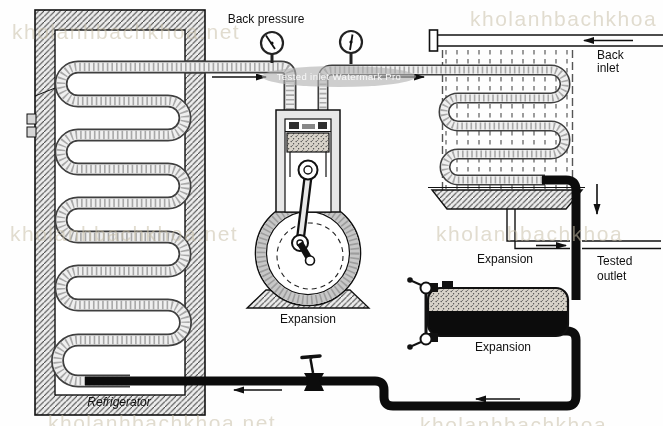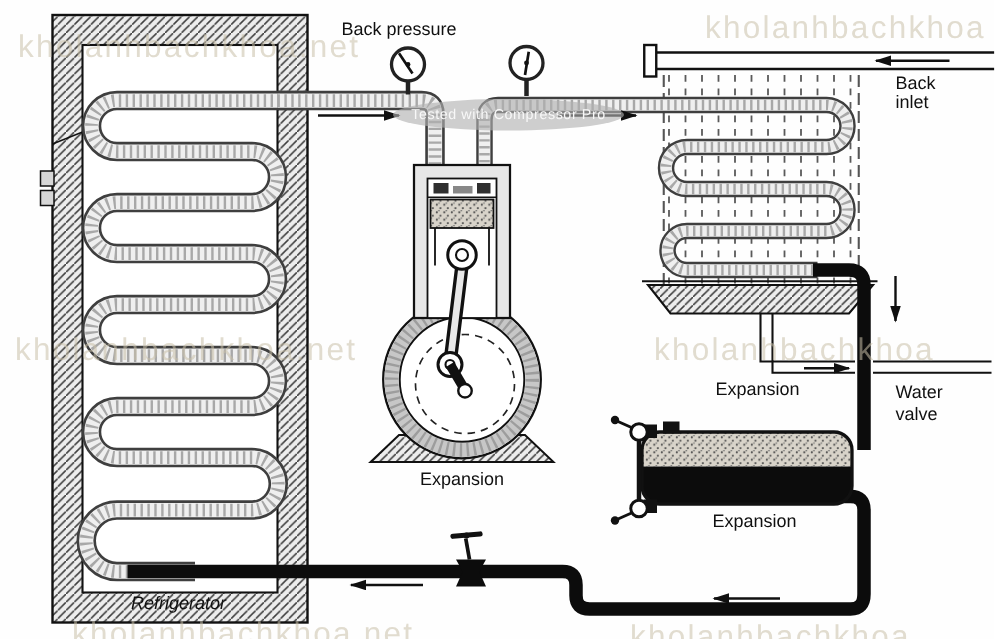--- a/index.html
+++ b/index.html
@@ -170,26 +170,26 @@
     <line x1="597" y1="184" x2="597" y2="214" marker-end="url(#ah)"></line>
     <line x1="536" y1="245.5" x2="566" y2="245.5" marker-end="url(#ah)"></line>
     <line x1="520" y1="399" x2="476" y2="399" marker-end="url(#ah)"></line>
     <line x1="282" y1="390" x2="234" y2="390" marker-end="url(#ah)"></line>
   </g>
 </svg>
 
 <div class="lbl c" style="left:223px;top:13px;width:86px;">Back pressure</div>
 <div class="lbl" style="left:597px;top:49px;width:42px;">Back inlet</div>
 <div class="lbl c" style="left:467px;top:253px;width:76px;">Expansion</div>
-<div class="lbl" style="left:597px;top:254px;width:44px;line-height:15px;">Water valve</div>
+<div class="lbl" style="left:597px;top:254px;width:44px;line-height:15px;">Tested outlet</div>
 <div class="lbl c" style="left:473px;top:341px;width:60px;">Expansion</div>
 <div class="lbl c" style="left:265px;top:313px;width:86px;">Expansion</div>
 <div class="lbl c" style="left:79px;top:396px;width:80px;font-style:italic;">Refrigerator</div>
 
 <div class="wm" style="left:12px;top:20px;">kholanhbachkhoa.net</div>
 <div class="wm" style="left:470px;top:7px;">kholanhbachkhoa</div>
 <div class="wm" style="left:10px;top:222px;">kholanhbachkhoa.net</div>
 <div class="wm" style="left:436px;top:222px;">kholanhbachkhoa</div>
 <div class="wm" style="left:48px;top:411px;">kholanhbachkhoa.net</div>
 <div class="wm" style="left:420px;top:413px;">kholanhbachkhoa</div>
-<div class="wm-bubble">Tested with Compressor Pro</div>
+<div class="wm-bubble">Tested inlet Watermark Pro</div>
 
 </div>
 
 </body></html>

